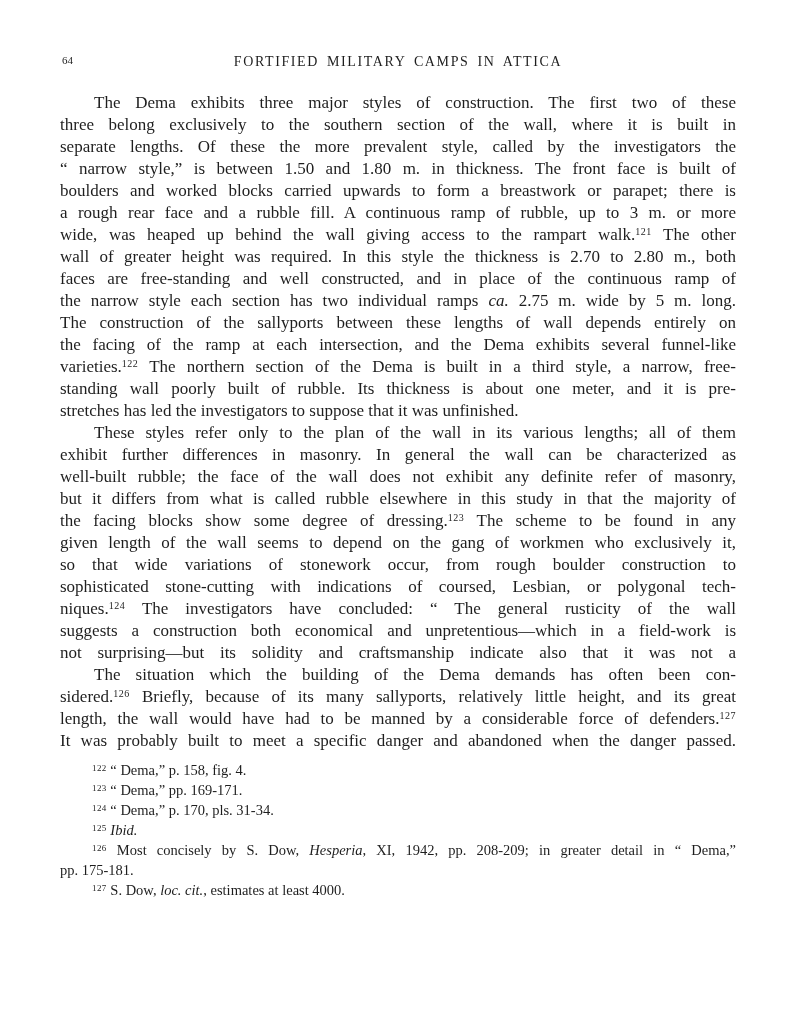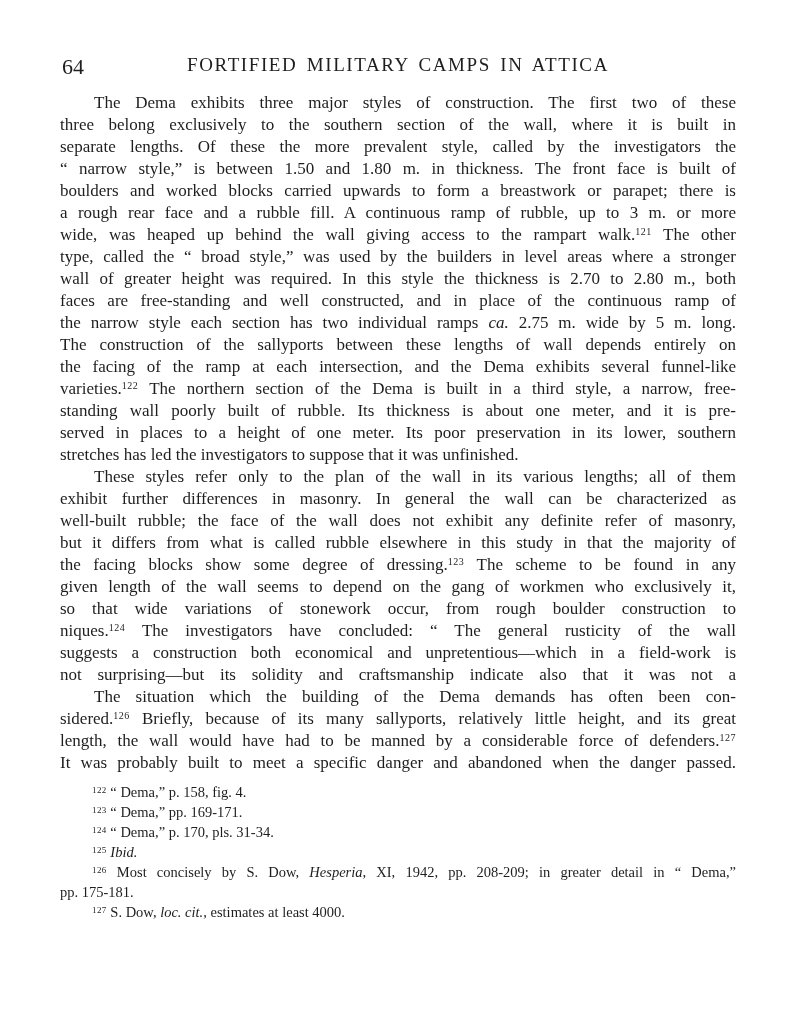--- a/index.html
+++ b/index.html
@@ -16,25 +16,25 @@
     position: absolute;
     top: 54px;
     left: 60px;
     width: 676px;
     height: 22px;
   }
   .pagenum {
     position: absolute;
     left: 2px;
     top: 0;
-    font-size: 22px;
+    font-size: 11px;
   }
   .title {
     text-align: center;
-    font-size: 19px;
+    font-size: 14px;
     letter-spacing: 1.6px;
     word-spacing: 3px;
   }
   .content {
     position: absolute;
     left: 60px;
     top: 92px;
     width: 676px;
   }
   .para { margin: 0; }
@@ -88,39 +88,38 @@
   <div class="content">
     <div>
         <div class="para">
           <div class="line j ind">The Dema exhibits three major styles of construction.  The first two of these</div>
           <div class="line j">three belong exclusively to the southern section of the wall, where it is built in</div>
           <div class="line j">separate lengths.  Of these the more prevalent style, called by the investigators the</div>
           <div class="line j">“ narrow style,” is between 1.50 and 1.80 m. in thickness.  The front face is built of</div>
           <div class="line j">boulders and worked blocks carried upwards to form a breastwork or parapet; there is</div>
           <div class="line j">a rough rear face and a rubble fill.  A continuous ramp of rubble, up to 3 m. or more</div>
           <div class="line j">wide, was heaped up behind the wall giving access to the rampart walk.<sup>121</sup>  The other</div>
-          <div class="line j">type, called the “ broad style,” was used by the builders in level areas where a stronger</div>
           <div class="line j">wall of greater height was required.  In this style the thickness is 2.70 to 2.80 m., both</div>
           <div class="line j">faces are free-standing and well constructed, and in place of the continuous ramp of</div>
           <div class="line j">the narrow style each section has two individual ramps <i>ca.</i> 2.75 m. wide by 5 m. long.</div>
           <div class="line j">The construction of the sallyports between these lengths of wall depends entirely on</div>
           <div class="line j">the facing of the ramp at each intersection, and the Dema exhibits several funnel-like</div>
           <div class="line j">varieties.<sup>122</sup>  The northern section of the Dema is built in a third style, a narrow, free-</div>
           <div class="line j">standing wall poorly built of rubble.  Its thickness is about one meter, and it is pre-</div>
-          <div class="line j">served in places to a height of one meter.  Its poor preservation in its lower, southern</div>
           <div class="line">stretches has led the investigators to suppose that it was unfinished.</div>
         </div>
         <div class="para">
           <div class="line j ind">These styles refer only to the plan of the wall in its various lengths; all of them</div>
           <div class="line j">exhibit further differences in masonry.  In general the wall can be characterized as</div>
           <div class="line j">well-built rubble; the face of the wall does not exhibit any definite refer of masonry,</div>
           <div class="line j">but it differs from what is called rubble elsewhere in this study in that the majority of</div>
           <div class="line j">the facing blocks show some degree of dressing.<sup>123</sup>  The scheme to be found in any</div>
           <div class="line j">given length of the wall seems to depend on the gang of workmen who exclusively it,</div>
           <div class="line j">so that wide variations of stonework occur, from rough boulder construction to</div>
+          <div class="line j">sophisticated stone-cutting with indications of coursed, Lesbian, or polygonal tech-</div>
           <div class="line j">niques.<sup>124</sup>  The investigators have concluded:  “ The general rusticity of the wall</div>
           <div class="line j">suggests a construction both economical and unpretentious—which in a field-work is</div>
           <div class="line j">not surprising—but its solidity and craftsmanship indicate also that it was not a</div>
         </div>
         <div class="para">
           <div class="line j ind">The situation which the building of the Dema demands has often been con-</div>
           <div class="line j">sidered.<sup>126</sup>  Briefly, because of its many sallyports, relatively little height, and its great</div>
           <div class="line j">length, the wall would have had to be manned by a considerable force of defenders.<sup>127</sup></div>
           <div class="line j">It was probably built to meet a specific danger and abandoned when the danger passed.</div>
         </div>

